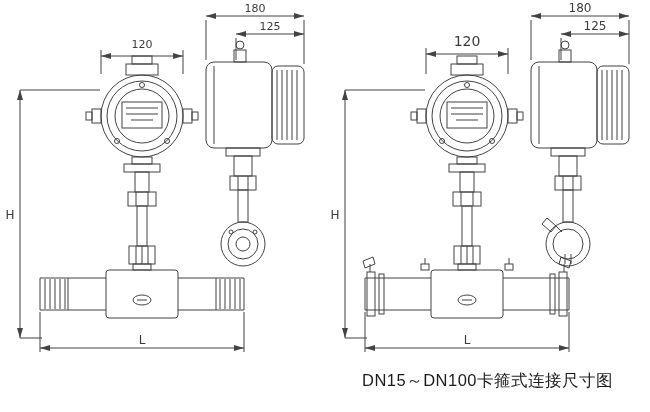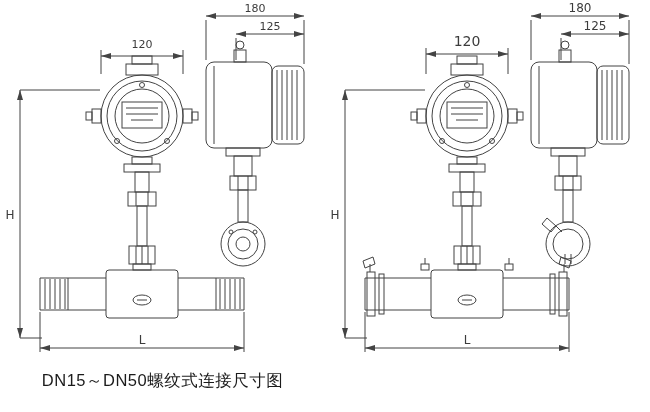--- a/index.html
+++ b/index.html
@@ -170,21 +170,20 @@
       </g>
 
       <g text-anchor="middle" font-size="11">
         <text x="142" y="48">120</text>
         <text x="255" y="12">180</text>
         <text x="270" y="30">125</text>
         <text x="10" y="219" font-size="12">H</text>
         <text x="142" y="344" font-size="12">L</text>
       </g>
     </svg>
-    <div class="caption">DN15～DN50螺纹式连接尺寸图</div>
   </div>
 
   <div class="diagram">
     <svg class="drawing" viewBox="0 0 325 362">
       <defs>
         <marker id="arrR" markerWidth="10" markerHeight="6" refX="10" refY="3" orient="auto-start-reverse" markerUnits="userSpaceOnUse">
           <path d="M0,0 L10,3 L0,6 Z" fill="#434343"></path>
         </marker>
       </defs>
 
@@ -304,15 +303,16 @@
       </g>
 
       <g text-anchor="middle" font-size="12">
         <text x="142" y="46" font-size="14">120</text>
         <text x="255" y="12">180</text>
         <text x="270" y="30">125</text>
         <text x="10" y="219">H</text>
         <text x="142" y="344">L</text>
       </g>
     </svg>
+    <div class="caption">DN15～DN100卡箍式连接尺寸图</div>
   </div>
 
 </div>
 
 </body></html>

